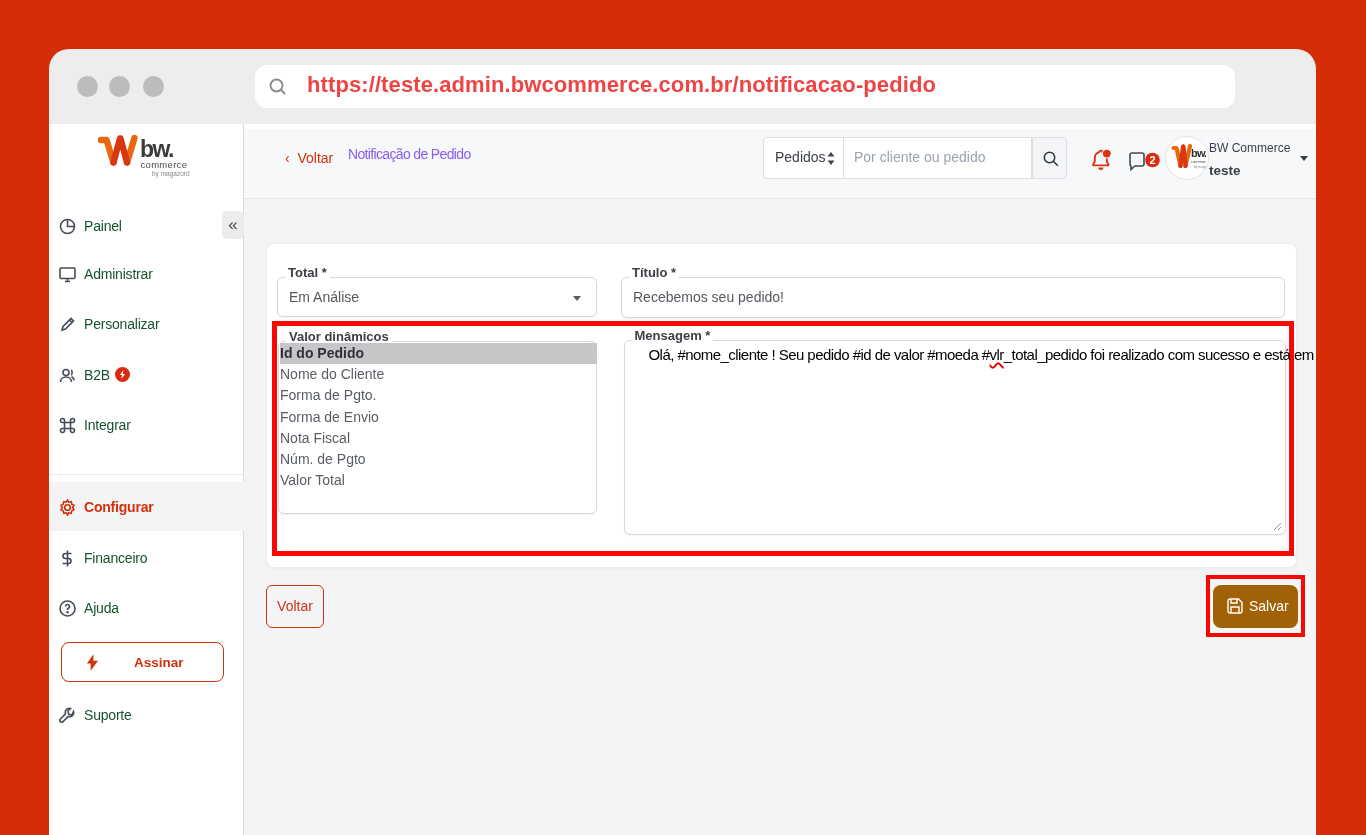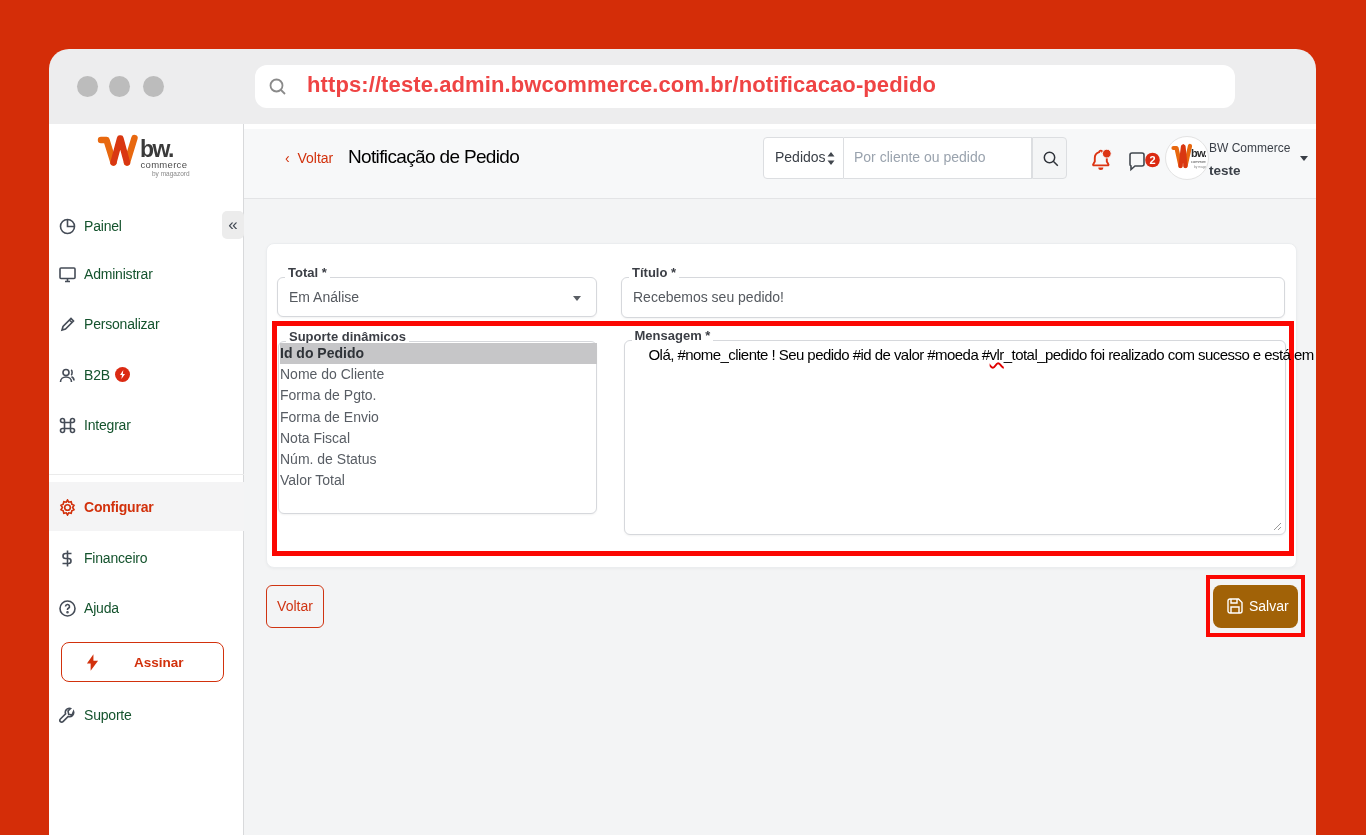--- a/index.html
+++ b/index.html
@@ -22,21 +22,21 @@
   .mitem .t { position:absolute; left:35px; top:50%; transform:translateY(-50%); font-size:14px; letter-spacing:-0.2px; color:#14532d; }
   .collapse { position:absolute; left:173px; top:87px; width:22px; height:28px; background:#ececec; border-radius:5px;
               color:#434a54; font-size:17px; text-align:center; line-height:27px; }
   .divider { position:absolute; left:0; top:350px; width:195px; height:1px; background:#ebebeb; }
   .hl { background:#f4f4f5; }
   .hl .t { color:#d2310c; font-weight:bold; }
   .assinar { position:absolute; left:12px; top:518px; width:163px; height:40px; border:1.5px solid #d2310c; border-radius:8px; }
   .assinar .t { position:absolute; left:72px; top:50%; transform:translateY(-50%); font-size:13.5px; font-weight:bold; color:#d2310c; }
   
   .voltar { position:absolute; left:224px; top:26px; font-size:14px; color:#d2310c;margin-left:12px; }
-  .title { position:absolute; left:299px; top:22px; font-size:19px; letter-spacing:-0.65px; color:#000000; }
+  .title { position:absolute; left:299px; top:22px; font-size:14px; letter-spacing:-0.65px; color:#8b5cf6; }
   .srch { position:absolute; top:13px; height:42px; background:#fff; border:1px solid #dcdee1; }
   .bellwrap { position:absolute; left:1042px; top:25px; }
   .chatwrap { position:absolute; left:1079px; top:28px; }
   .avatar { position:absolute; left:1116px; top:12px; width:44px; height:44px; border-radius:50%; background:#fff; border:1px solid #e3e3e3; overflow:hidden; }
   .uname { position:absolute; left:1160px; top:17px; font-size:12px; color:#3a3f47; }
   .uteste { position:absolute; left:1160px; top:39px; font-size:13.5px; font-weight:bold; color:#3a3f47; }
   .caret { position:absolute; left:1251px; top:32px; width:0; height:0; border:4px solid transparent; border-top:5px solid #3a3f47; }
   
   .card { position:absolute; left:217px; top:119px; width:1031px; height:325px; background:#fff; border-radius:8px; border:1px solid #ebedef; box-shadow:0 1px 3px rgba(0,0,0,0.04); }
   .field { position:absolute; background:#fff; border:1px solid #d6d8dc; border-radius:6px; box-shadow:0 1px 2px rgba(0,0,0,0.05); }
@@ -211,27 +211,27 @@
       <div style="position:absolute;right:15px;top:18px;width:0;height:0;border:4.5px solid transparent;border-top:5.5px solid #5a5e64"></div>
     </div>
     <div class="field" style="left:572px;top:152.5px;width:664px;height:41px">
       <div class="lbl">Título *</div>
       <div class="val">Recebemos seu pedido!</div>
     </div>
 
     <div class="redrect" style="left:223px;top:197px;width:1022px;height:235px"></div>
 
     <div class="field" style="left:229px;top:216.5px;width:319px;height:173px">
-      <div class="lbl">Suporte dinâmicos</div>
+      <div class="lbl">Valor dinâmicos</div>
       <div class="item sel" style="top:1.5px">Id do Pedido</div>
       <div class="item" style="top:22.7px">Nome do Cliente</div>
       <div class="item" style="top:43.9px">Forma de Pgto.</div>
       <div class="item" style="top:65.1px">Forma de Envio</div>
       <div class="item" style="top:86.3px">Nota Fiscal</div>
-      <div class="item" style="top:107.5px">Núm. de Status</div>
+      <div class="item" style="top:107.5px">Núm. de Pgto</div>
       <div class="item" style="top:128.7px">Valor Total</div>
     </div>
     <div class="field" style="left:574.5px;top:216px;width:662px;height:195px">
       <div class="lbl">Mensagem *</div>
       <div style="position:absolute;left:24px;top:5px;font-size:15px;letter-spacing:-0.55px;color:#000000;white-space:nowrap">Olá, #nome_cliente ! Seu pedido #id de valor #moeda #<span style="text-decoration:underline wavy #e00000 2px;text-underline-offset:2px">vlr</span>_total_pedido foi realizado com sucesso e está em análise!</div>
       <svg style="position:absolute;right:3px;bottom:3px" width="9" height="9" viewBox="0 0 9 9" stroke="#9a9a9a" stroke-width="1">
         <line x1="8" y1="1" x2="1" y2="8"></line>
           <line x1="8" y1="5" x2="5" y2="8"></line>
       </svg>
     </div>

